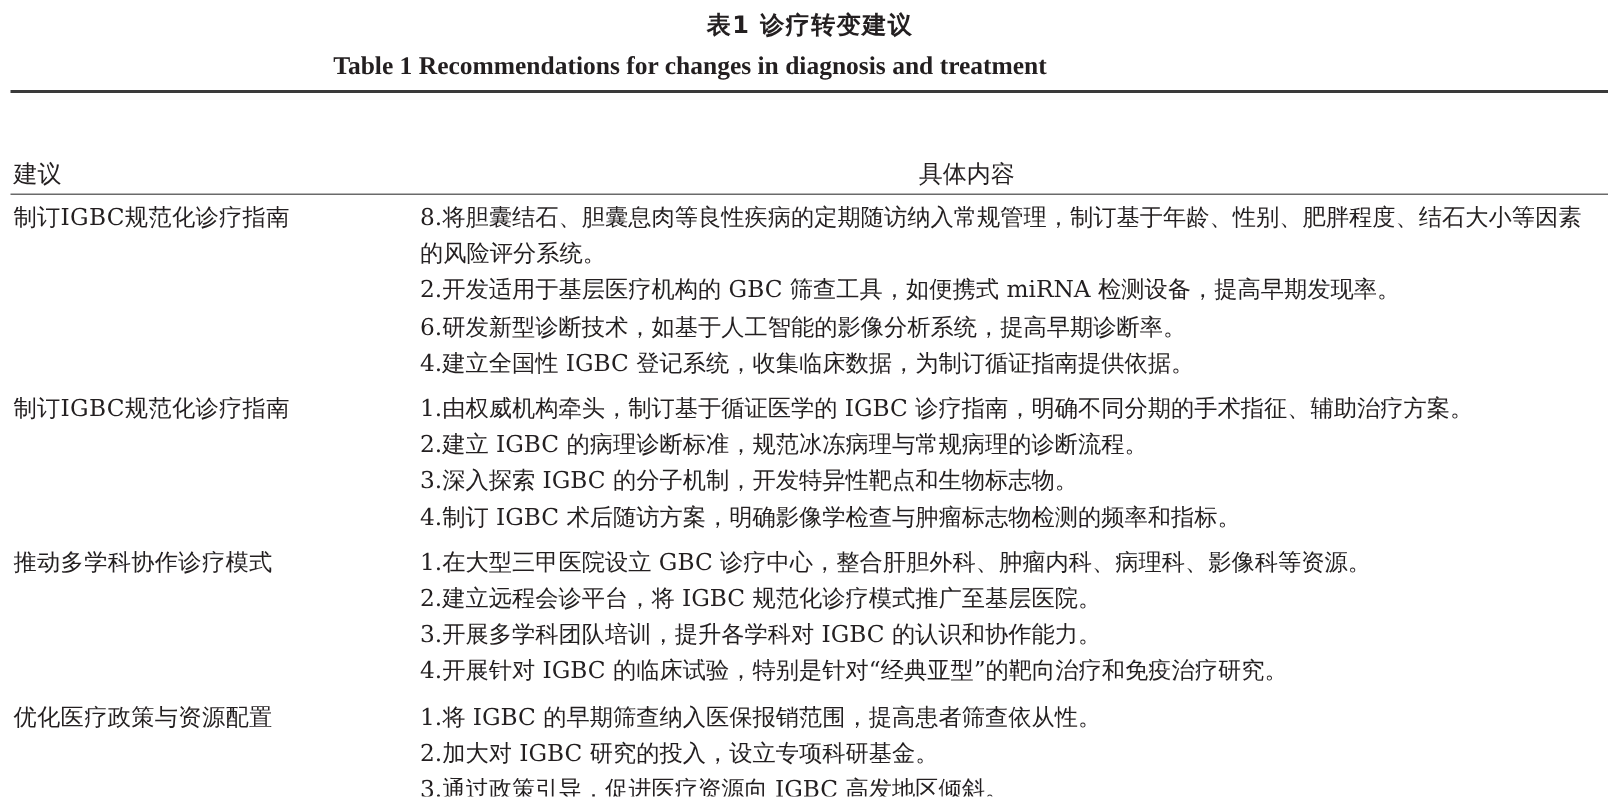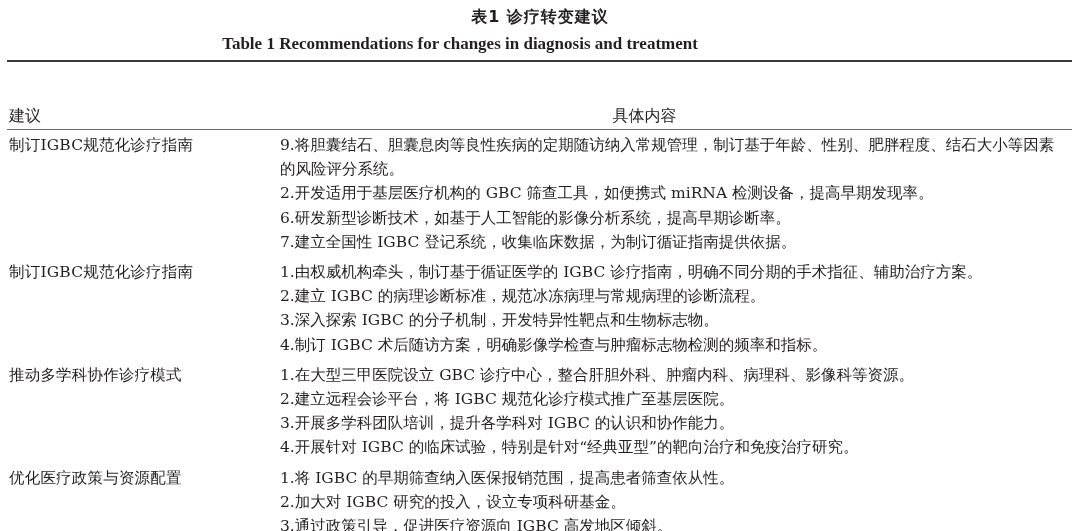--- a/index.html
+++ b/index.html
@@ -32,24 +32,24 @@
 
 <div class="tbl">
   <div class="thead">
     <div class="c1">建议</div>
     <div class="c2">具体内容</div>
   </div>
 
   <div class="row r1">
     <div class="c1">制订IGBC规范化诊疗指南</div>
     <div class="c2">
-      <span class="item">9.将胆囊结石、胆囊息肉等良性疾病的定期随访纳入常规管理，制订基于年龄、性别、肥胖程度、结石大小等因素的风险评分系统。</span>
+      <span class="item">8.将胆囊结石、胆囊息肉等良性疾病的定期随访纳入常规管理，制订基于年龄、性别、肥胖程度、结石大小等因素的风险评分系统。</span>
       <span class="item">2.开发适用于基层医疗机构的 GBC 筛查工具，如便携式 miRNA 检测设备，提高早期发现率。</span>
       <span class="item">6.研发新型诊断技术，如基于人工智能的影像分析系统，提高早期诊断率。</span>
-      <span class="item">7.建立全国性 IGBC 登记系统，收集临床数据，为制订循证指南提供依据。</span>
+      <span class="item">4.建立全国性 IGBC 登记系统，收集临床数据，为制订循证指南提供依据。</span>
     </div>
   </div>
 
   <div class="row r2">
     <div class="c1">制订IGBC规范化诊疗指南</div>
     <div class="c2">
       <span class="item">1.由权威机构牵头，制订基于循证医学的 IGBC 诊疗指南，明确不同分期的手术指征、辅助治疗方案。</span>
       <span class="item">2.建立 IGBC 的病理诊断标准，规范冰冻病理与常规病理的诊断流程。</span>
       <span class="item">3.深入探索 IGBC 的分子机制，开发特异性靶点和生物标志物。</span>
       <span class="item">4.制订 IGBC 术后随访方案，明确影像学检查与肿瘤标志物检测的频率和指标。</span>

